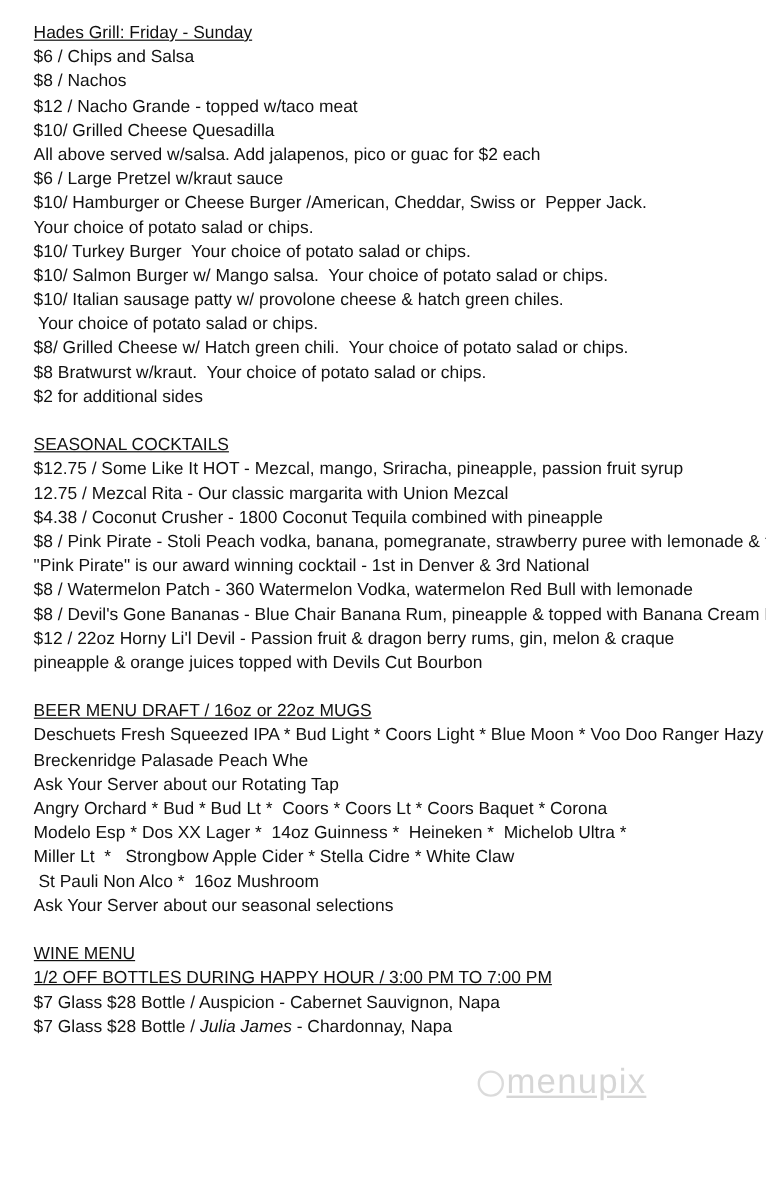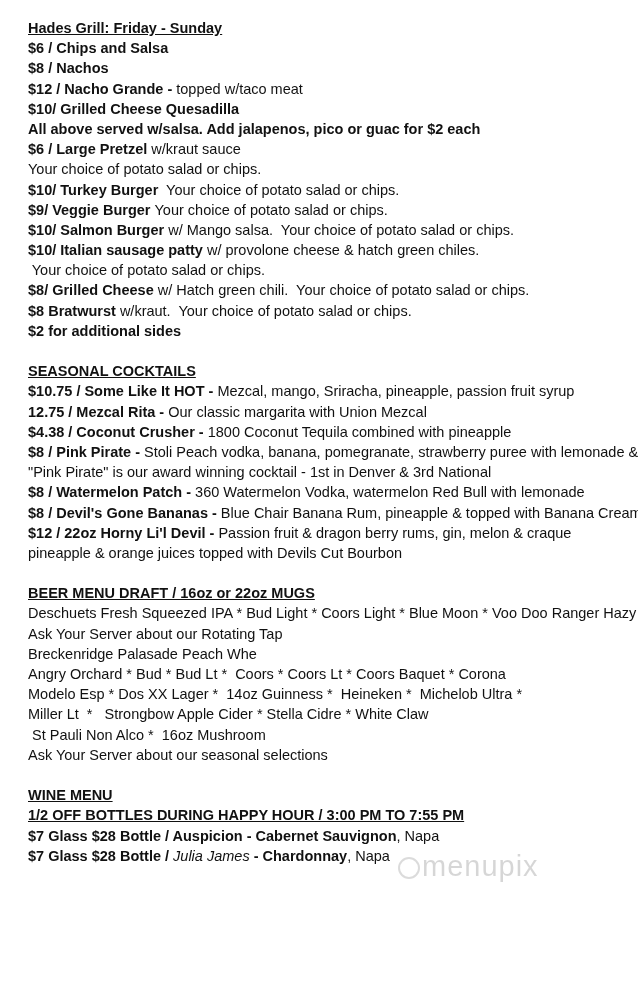--- a/index.html
+++ b/index.html
@@ -25,34 +25,35 @@
     font-size: 14.5px;
     line-height: 20.2px;
     height: 20.2px;
     white-space: pre;
     overflow: hidden;
   }
   .line.spacer {
     height: 20.2px;
   }
   .line span { white-space: pre; }
-  .b { font-weight: 700; }
+  .b { font-weight: 400; }
   .u { text-decoration: underline; }
   .i { font-style: italic; }
   #watermark {
     position: absolute;
     z-index: 0;
     left: 398px;
-    top: 850px;
+    top: 886px;
     font-size: 29px;
     font-weight: 400;
     letter-spacing: 1px;
     color: rgba(0,0,0,0.16);
     font-family: "Liberation Sans", sans-serif;
     user-select: none;
+    text-decoration: underline;
   }
   #watermark .wm-circle {
     display: inline-block;
     width: 18px;
     height: 18px;
     border: 2px solid rgba(0,0,0,0.14);
     border-radius: 50%;
     margin-right: 2px;
     vertical-align: middle;
   }
@@ -63,48 +64,48 @@
 <div id="watermark"><span class="wm-circle"></span><span>menupix</span></div>
 
 <div id="menu">
     <div class="line"><span class="b u">Hades Grill: Friday - Sunday</span></div>
     <div class="line"><span class="b">$6 / Chips and Salsa</span></div>
     <div class="line"><span class="b">$8 / Nachos</span></div>
     <div class="line"><span class="b">$12 / Nacho Grande - </span><span class="">topped w/taco meat</span></div>
     <div class="line"><span class="b">$10/ Grilled Cheese Quesadilla</span></div>
     <div class="line"><span class="b">All above served w/salsa. Add jalapenos, pico or guac for $2 each</span></div>
     <div class="line"><span class="b">$6 / Large Pretzel </span><span class="">w/kraut sauce</span></div>
+    <div class="line"><span class="b">$10/ Hamburger or Cheese Burger </span><span class="">/American, Cheddar, Swiss or  Pepper Jack.</span></div>
     <div class="line"><span class="">Your choice of potato salad or chips.</span></div>
     <div class="line"><span class="b">$10/ Turkey Burger </span><span class=""> Your choice of potato salad or chips.</span></div>
-    <div class="line"><span class="b">$9/ Veggie Burger </span><span class="">Your choice of potato salad or chips.</span></div>
     <div class="line"><span class="b">$10/ Salmon Burger </span><span class="">w/ Mango salsa.  Your choice of potato salad or chips.</span></div>
     <div class="line"><span class="b">$10/ Italian sausage patty </span><span class="">w/ provolone cheese &amp; hatch green chiles.</span></div>
     <div class="line"><span class=""> Your choice of potato salad or chips.</span></div>
     <div class="line"><span class="b">$8/ Grilled Cheese </span><span class="">w/ Hatch green chili.  Your choice of potato salad or chips.</span></div>
     <div class="line"><span class="b">$8 Bratwurst </span><span class="">w/kraut.  Your choice of potato salad or chips.</span></div>
     <div class="line"><span class="b">$2 for additional sides</span></div>
     <div class="line spacer"></div>
     <div class="line"><span class="b u">SEASONAL COCKTAILS</span></div>
-    <div class="line"><span class="b">$10.75 / Some Like It HOT - </span><span class="">Mezcal, mango, Sriracha, pineapple, passion fruit syrup</span></div>
+    <div class="line"><span class="b">$12.75 / Some Like It HOT - </span><span class="">Mezcal, mango, Sriracha, pineapple, passion fruit syrup</span></div>
     <div class="line"><span class="b">12.75 / Mezcal Rita - </span><span class="">Our classic margarita with Union Mezcal</span></div>
     <div class="line"><span class="b">$4.38 / Coconut Crusher - </span><span class="">1800 Coconut Tequila combined with pineapple</span></div>
     <div class="line"><span class="b">$8 / Pink Pirate - </span><span class="">Stoli Peach vodka, banana, pomegranate, strawberry puree with lemonade &amp; tw</span></div>
     <div class="line"><span class="">"Pink Pirate" is our award winning cocktail - 1st in Denver &amp; 3rd National</span></div>
     <div class="line"><span class="b">$8 / Watermelon Patch - </span><span class="">360 Watermelon Vodka, watermelon Red Bull with lemonade</span></div>
     <div class="line"><span class="b">$8 / Devil's Gone Bananas - </span><span class="">Blue Chair Banana Rum, pineapple &amp; topped with Banana Cream Rum</span></div>
     <div class="line"><span class="b">$12 / 22oz Horny Li'l Devil - </span><span class="">Passion fruit &amp; dragon berry rums, gin, melon &amp; craque</span></div>
     <div class="line"><span class="">pineapple &amp; orange juices topped with Devils Cut Bourbon</span></div>
     <div class="line spacer"></div>
     <div class="line"><span class="b u">BEER MENU DRAFT / 16oz or 22oz MUGS</span></div>
     <div class="line"><span class="">Deschuets Fresh Squeezed IPA * Bud Light * Coors Light * Blue Moon * Voo Doo Ranger Hazy IPA</span></div>
+    <div class="line"><span class="">Breckenridge Palasade Peach Whe</span></div>
     <div class="line"><span class="">Ask Your Server about our Rotating Tap</span></div>
-    <div class="line"><span class="">Breckenridge Palasade Peach Whe</span></div>
     <div class="line"><span class="">Angry Orchard * Bud * Bud Lt *  Coors * Coors Lt * Coors Baquet * Corona</span></div>
     <div class="line"><span class="">Modelo Esp * Dos XX Lager *  14oz Guinness *  Heineken *  Michelob Ultra *</span></div>
     <div class="line"><span class="">Miller Lt  *   Strongbow Apple Cider * Stella Cidre * White Claw</span></div>
     <div class="line"><span class=""> St Pauli Non Alco *  16oz Mushroom</span></div>
     <div class="line"><span class="">Ask Your Server about our seasonal selections</span></div>
     <div class="line spacer"></div>
     <div class="line"><span class="b u">WINE MENU</span></div>
-    <div class="line"><span class="b u">1/2 OFF BOTTLES DURING HAPPY HOUR / 3:00 PM TO 7:55 PM</span></div>
+    <div class="line"><span class="b u">1/2 OFF BOTTLES DURING HAPPY HOUR / 3:00 PM TO 7:00 PM</span></div>
     <div class="line"><span class="b">$7 Glass $28 Bottle / Auspicion - Cabernet Sauvignon</span><span class="">, Napa</span></div>
     <div class="line"><span class="b">$7 Glass $28 Bottle / </span><span class="i">Julia James </span><span class="b">- Chardonnay</span><span class="">, Napa</span></div>
   </div>
 
 </body></html>

